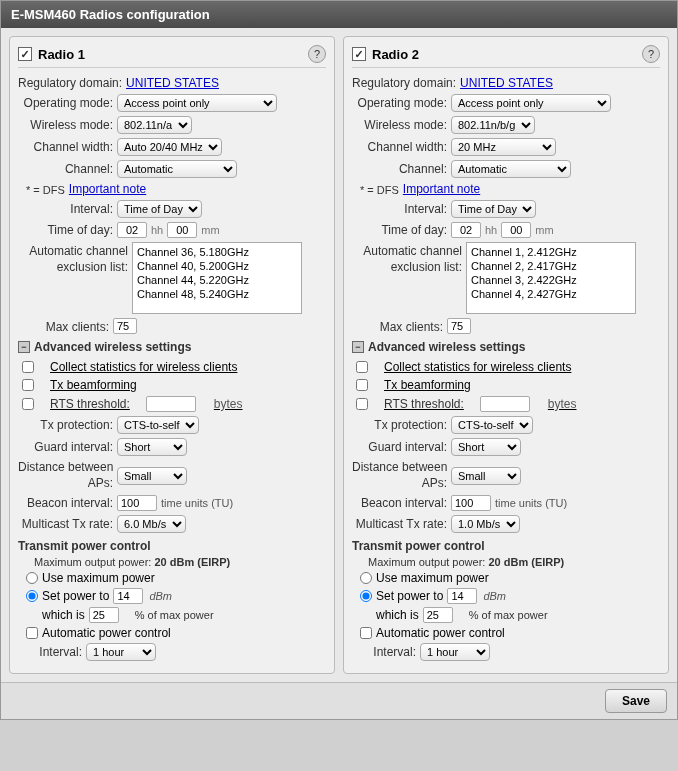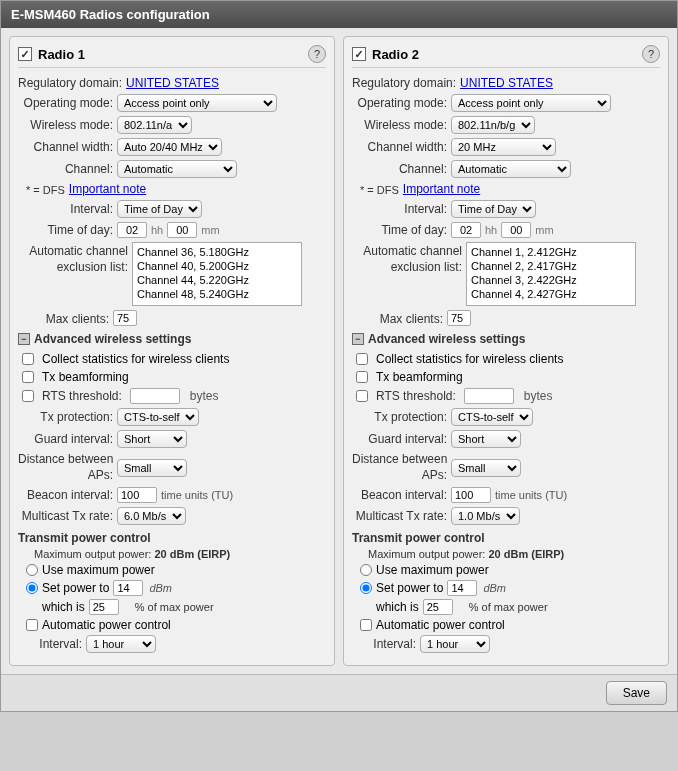--- a/index.html
+++ b/index.html
@@ -121,21 +121,21 @@
       gap: 4px;
       margin-bottom: 4px;
       margin-left: 8px;
     }
     .dfs-text { color: #333; font-size: 11px; }
     .time-hint { color: #777; font-size: 11px; }
     .channel-list {
       border: 1px solid #aaa;
       background: #fff;
       width: 170px;
-      height: 64px;
+      height: 72px;
       overflow-y: auto;
       font-size: 11px;
       padding: 2px;
     }
     .channel-list div {
       padding: 1px 2px;
       cursor: pointer;
     }
     .channel-excl-row {
       display: flex;
@@ -174,23 +174,24 @@
       background: #ccc;
       display: flex;
       align-items: center;
       justify-content: center;
       font-size: 9px;
       font-weight: bold;
     }
     .adv-row {
       display: flex;
       align-items: center;
-      gap: 8px;
+      gap: 16px;
       margin-bottom: 4px;
       margin-left: 4px;
+      text-decoration: underline;
     }
     .adv-label {
       width: 100px;
       text-align: right;
       color: #333;
     }
     .bytes-label { color: #555; margin-left: 2px; }
     .tx-power-section {
       margin-top: 6px;
     }
@@ -223,21 +224,21 @@
       border-top: 1px solid #bbb;
       background: #e0e0e0;
     }
     .save-btn {
       padding: 4px 16px;
       background: linear-gradient(to bottom, #f5f5f5, #d5d5d5);
       border: 1px solid #999;
       border-radius: 4px;
       cursor: pointer;
       font-size: 12px;
-      font-weight: normal;
+      font-weight: bold;
     }
     .small-select { width: 70px; }
     .large-select { width: 160px; }
     .time-input { width: 30px; text-align: center; }
     .clients-input { width: 24px; }
     .threshold-input { width: 50px; }
     .beacon-input { width: 40px; }
     .power-input { width: 30px; }
     .pct-input { width: 30px; }
     .interval-select { width: 70px; }

